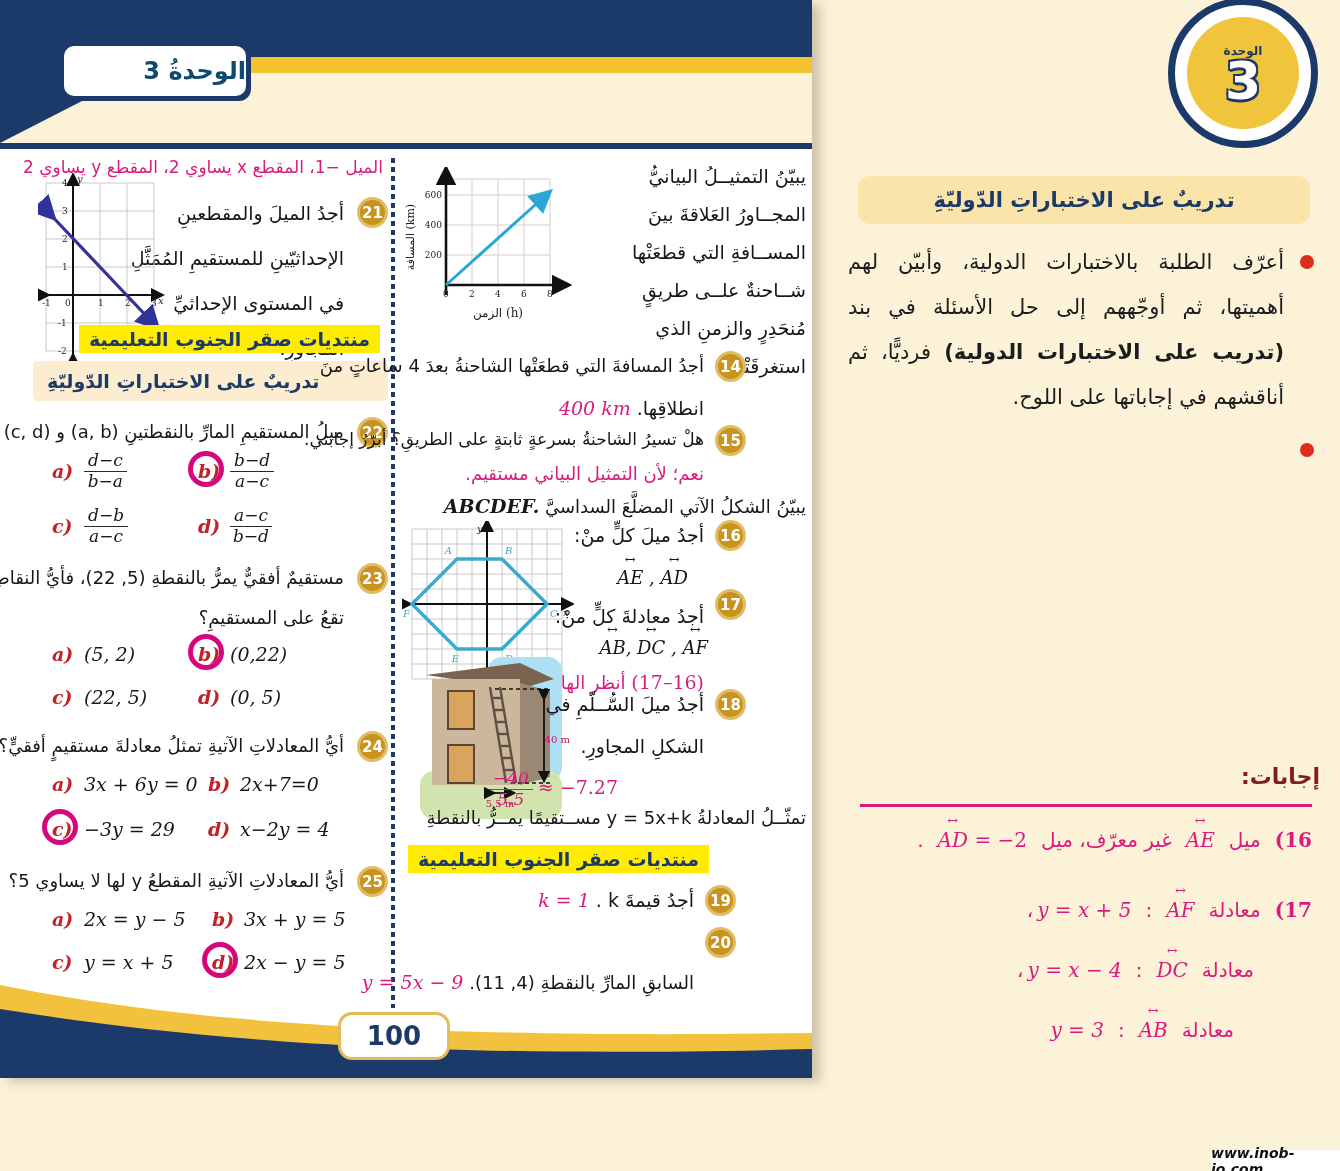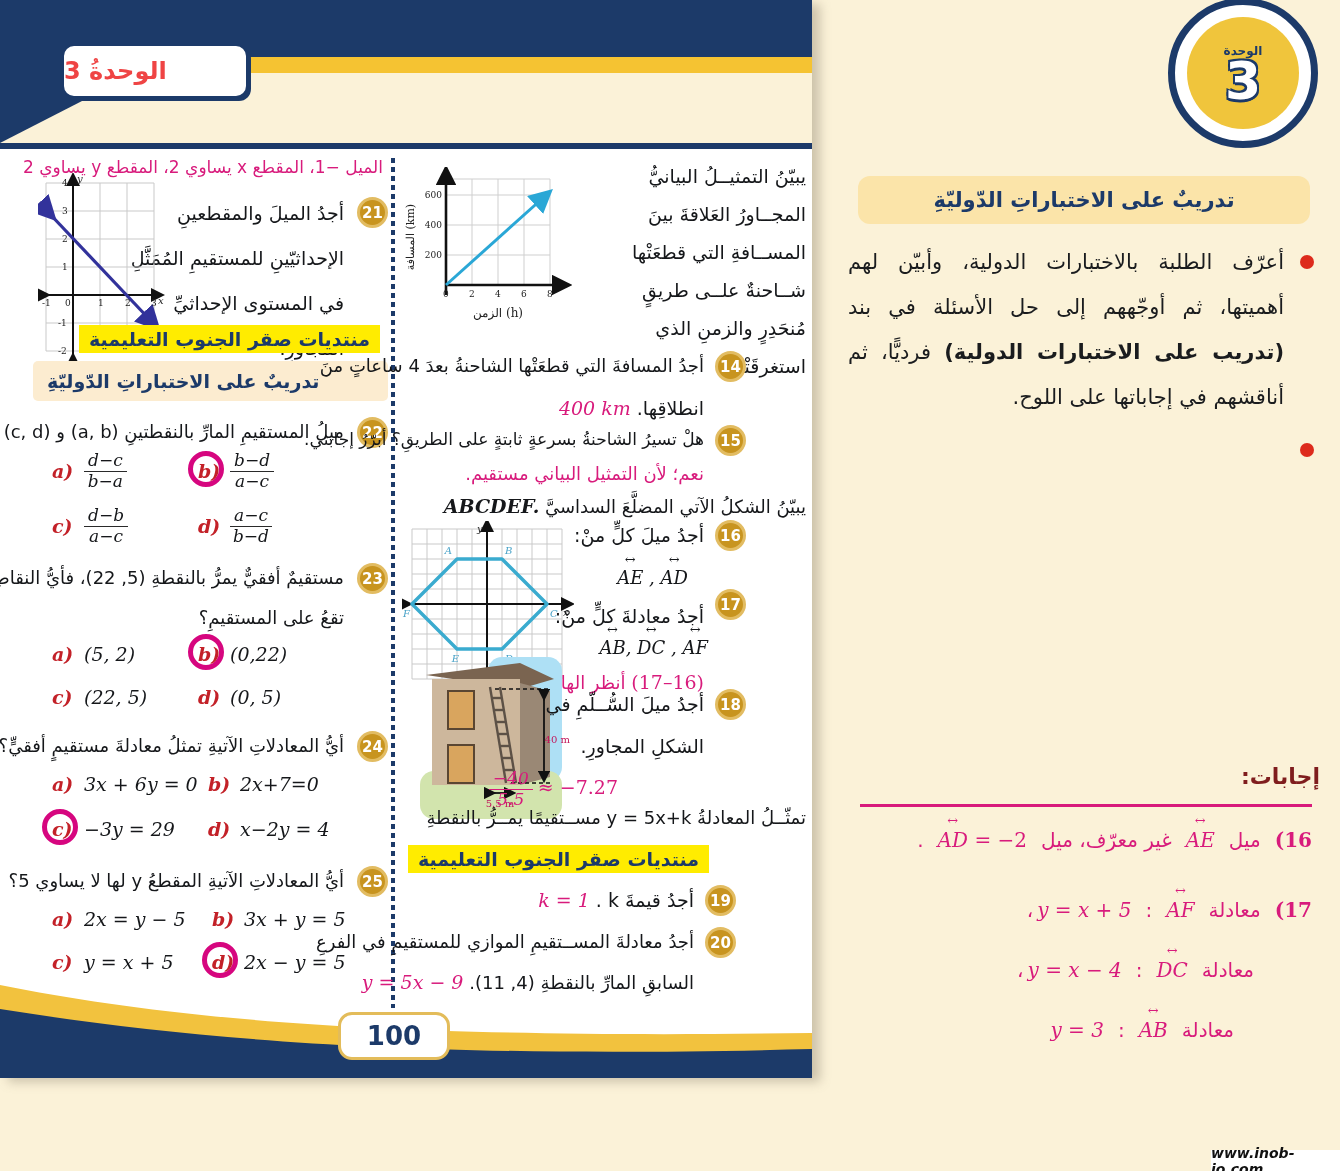--- a/index.html
+++ b/index.html
@@ -25,22 +25,22 @@
   .navy-band { position:absolute; left:0; top:0; width:812px; height:57px; background:#1c3a69; }
   .cream-band { position:absolute; left:0; top:57px; width:812px; height:86px; background:#fbf2d8; }
   .yellow-stripe { position:absolute; left:92px; top:57px; width:720px; height:16px; background:#f5c332; }
   .navy-wedge { position:absolute; left:0; top:57px; width:168px; height:86px; background:#1c3a69;
                 clip-path:polygon(0 0,100% 0,0 100%); }
   .navy-line { position:absolute; left:0; top:143px; width:812px; height:6px; background:#1c3a69; }
   .unit-box {
     position:absolute; left:62px; top:44px; width:186px; height:54px;
     background:#fff; border:2px solid #1c3a69; border-radius:12px;
     box-shadow:3px 3px 0 #1c3a69;
-    display:flex; align-items:center; justify-content:flex-start;
-    color:#ef4444; font-weight:bold; font-size:24px;
+    display:flex; align-items:center; justify-content:flex-end;
+    color:#0c4a6e; font-weight:bold; font-size:24px;
   }
 
   
   .col-left  { position:absolute; left:30px;  top:155px; width:358px; height:860px; }
   .col-mid   { position:absolute; left:400px; top:155px; width:408px; height:860px; }
   .divider {
     position:absolute; left:391px; top:158px; width:4px; height:850px;
     background:repeating-linear-gradient(to bottom,#1c3a69 0 5px,transparent 5px 9px);
   }
 
@@ -504,21 +504,20 @@
       <span>19</span>
     </div>
     <div class="qline artext" style="top:734px; right:114px;">
       <span>أجدُ قيمةَ k .</span>
       <span class="ltr mathline pink" style="margin-left:34px;">k = 1</span>
     </div>
 
     <div class="q-badge" style="right:72px; top:772px;">
       <span>20</span>
     </div>
-    <div class="qline artext" style="top:776px; right:114px; font-size:18px;">أجدُ معادلةَ المســتقيمِ الموازي للمستقيمِ في الفرعِ</div>
     <div class="qline artext" style="top:816px; right:114px; font-size:18px;">
       <span>السابقِ المارِّ بالنقطةِ (4, 11).</span>
       <span class="ltr mathline pink" style="margin-left:26px;">y = 5x − 9</span>
     </div>
   </div>
 
   <svg class="footer-svg" viewBox="0 0 812 103">
     <path d="M0,10 C180,46 400,64 812,58 L812,103 L0,103 Z" fill="#f2c23e"></path>
     <path d="M0,34 C200,66 430,84 812,74 L812,103 L0,103 Z" fill="#1c3a69"></path>
   </svg>

